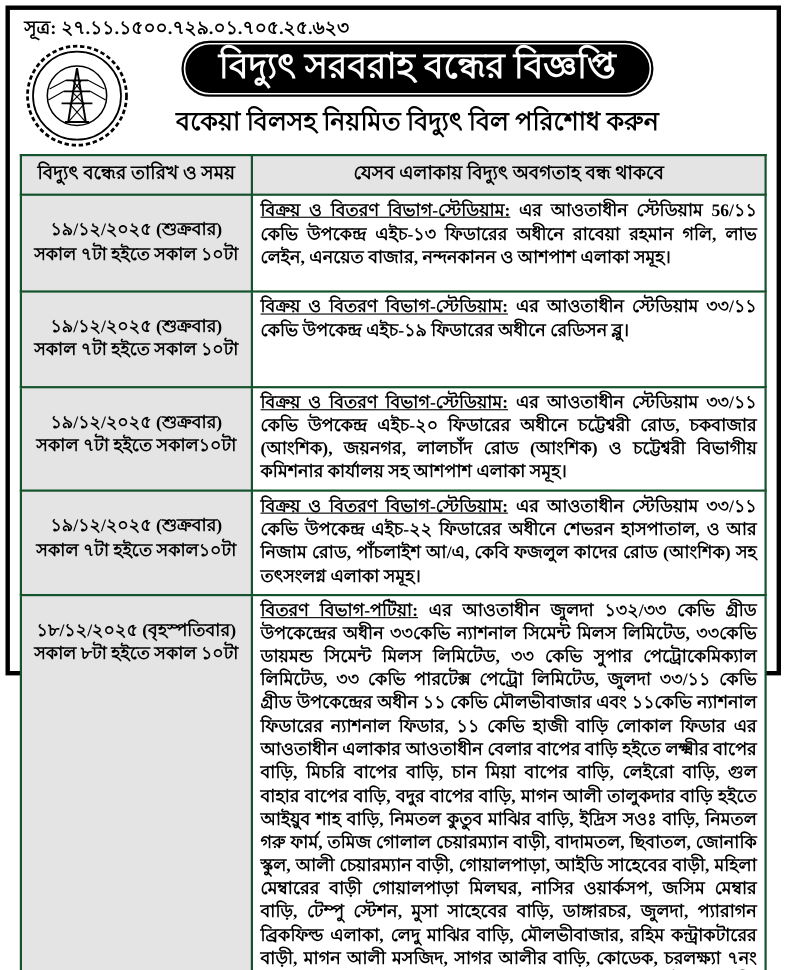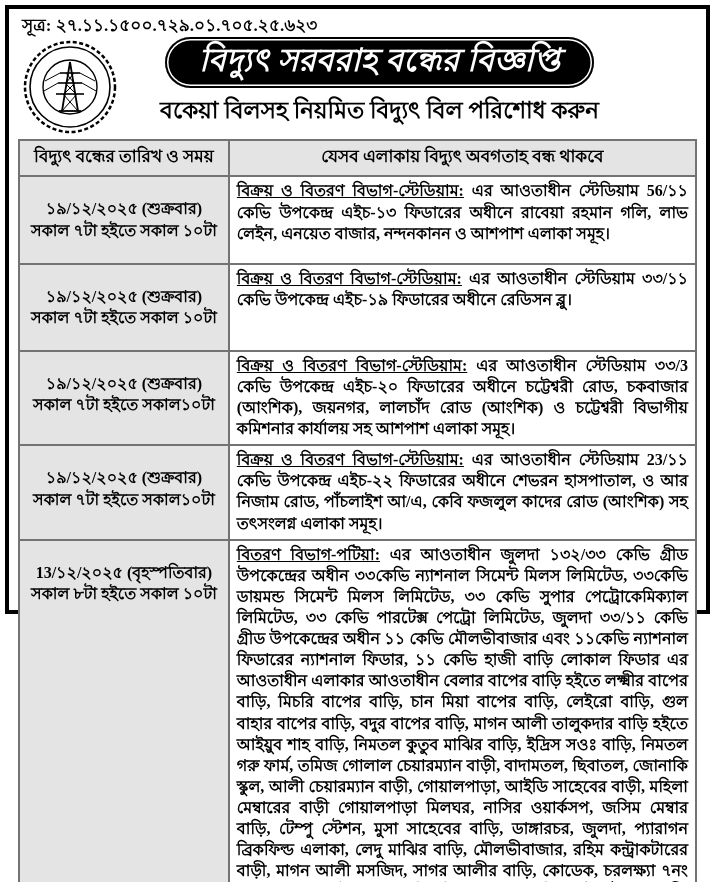--- a/index.html
+++ b/index.html
@@ -56,42 +56,41 @@
   .title-pill {
     background: #000;
     color: #fff;
     font-size: 32px;
     font-weight: bold;
     line-height: 1.15;
     padding: 5px 34px 9px 34px;
     border-radius: 32px;
     box-shadow: inset 0 0 0 2px #000, inset 0 0 0 3.5px #fff;
     white-space: nowrap;
-    font-style: italic;
   }
   .subtitle {
     font-size: 23px;
     font-weight: bold;
     margin-top: 4px;
     white-space: nowrap;
   }
   .intro {
     font-size: 18px;
     font-weight: bold;
     line-height: 1.28;
     text-align: justify;
     margin: 4px 2px 6px 2px;
   }
   table.notice {
     width: 100%;
     border-collapse: collapse;
     table-layout: fixed;
   }
   table.notice th, table.notice td {
-    border: 2px solid #737373;
+    border: 2px solid #14532d;
     box-sizing: border-box;
   }
   table.notice th {
     background: #e4e4e4;
     font-size: 17px;
     font-weight: bold;
     padding: 2px 4px 4px 4px;
     text-align: center;
   }
   col.c-date { width: 31%; }
@@ -184,32 +183,32 @@
             <div>১৯/১২/২০২৫ (শুক্রবার)</div>
             <div>সকাল ৭টা হইতে সকাল ১০টা</div>
           </td>
           <td class="cell-area"><span class="division-underline">বিক্রয় ও বিতরণ বিভাগ-স্টেডিয়াম:</span><span> এর আওতাধীন স্টেডিয়াম ৩৩/১১ কেভি উপকেন্দ্র এইচ-১৯ ফিডারের অধীনে রেডিসন ব্লু।</span></td>
         </tr>
         <tr>
           <td class="cell-date">
             <div>১৯/১২/২০২৫ (শুক্রবার)</div>
             <div>সকাল ৭টা হইতে সকাল১০টা</div>
           </td>
-          <td class="cell-area"><span class="division-underline">বিক্রয় ও বিতরণ বিভাগ-স্টেডিয়াম:</span><span> এর আওতাধীন স্টেডিয়াম ৩৩/3 কেভি উপকেন্দ্র এইচ-২০ ফিডারের অধীনে চট্টেশ্বরী রোড, চকবাজার (আংশিক), জয়নগর, লালচাঁদ রোড (আংশিক) ও চট্টেশ্বরী বিভাগীয় কমিশনার কার্যালয় সহ আশপাশ এলাকা সমূহ।</span></td>
+          <td class="cell-area"><span class="division-underline">বিক্রয় ও বিতরণ বিভাগ-স্টেডিয়াম:</span><span> এর আওতাধীন স্টেডিয়াম ৩৩/১১ কেভি উপকেন্দ্র এইচ-২০ ফিডারের অধীনে চট্টেশ্বরী রোড, চকবাজার (আংশিক), জয়নগর, লালচাঁদ রোড (আংশিক) ও চট্টেশ্বরী বিভাগীয় কমিশনার কার্যালয় সহ আশপাশ এলাকা সমূহ।</span></td>
         </tr>
         <tr>
           <td class="cell-date">
             <div>১৯/১২/২০২৫ (শুক্রবার)</div>
             <div>সকাল ৭টা হইতে সকাল১০টা</div>
           </td>
-          <td class="cell-area"><span class="division-underline">বিক্রয় ও বিতরণ বিভাগ-স্টেডিয়াম:</span><span> এর আওতাধীন স্টেডিয়াম 23/১১ কেভি উপকেন্দ্র এইচ-২২ ফিডারের অধীনে শেভরন হাসপাতাল, ও আর নিজাম রোড, পাঁচলাইশ আ/এ, কেবি ফজলুল কাদের রোড (আংশিক) সহ তৎসংলগ্ন এলাকা সমূহ।</span></td>
-        </tr>
-        <tr>
-          <td class="cell-date">
-            <div>13/১২/২০২৫ (বৃহস্পতিবার)</div>
+          <td class="cell-area"><span class="division-underline">বিক্রয় ও বিতরণ বিভাগ-স্টেডিয়াম:</span><span> এর আওতাধীন স্টেডিয়াম ৩৩/১১ কেভি উপকেন্দ্র এইচ-২২ ফিডারের অধীনে শেভরন হাসপাতাল, ও আর নিজাম রোড, পাঁচলাইশ আ/এ, কেবি ফজলুল কাদের রোড (আংশিক) সহ তৎসংলগ্ন এলাকা সমূহ।</span></td>
+        </tr>
+        <tr>
+          <td class="cell-date">
+            <div>১৮/১২/২০২৫ (বৃহস্পতিবার)</div>
             <div>সকাল ৮টা হইতে সকাল ১০টা</div>
           </td>
           <td class="cell-area"><span class="division-underline">বিতরণ বিভাগ-পটিয়া:</span><span> এর আওতাধীন জুলদা ১৩২/৩৩ কেভি গ্রীড উপকেন্দ্রের অধীন ৩৩কেভি ন্যাশনাল সিমেন্ট মিলস লিমিটেড, ৩৩কেভি ডায়মন্ড সিমেন্ট মিলস লিমিটেড, ৩৩ কেভি সুপার পেট্রোকেমিক্যাল লিমিটেড, ৩৩ কেভি পারটেক্স পেট্রো লিমিটেড, জুলদা ৩৩/১১ কেভি গ্রীড উপকেন্দ্রের অধীন ১১ কেভি মৌলভীবাজার এবং ১১কেভি ন্যাশনাল ফিডারের ন্যাশনাল ফিডার, ১১ কেভি হাজী বাড়ি লোকাল ফিডার এর আওতাধীন এলাকার আওতাধীন বেলার বাপের বাড়ি হইতে লক্ষ্মীর বাপের বাড়ি, মিচরি বাপের বাড়ি, চান মিয়া বাপের বাড়ি, লেইরো বাড়ি, গুল বাহার বাপের বাড়ি, বদুর বাপের বাড়ি, মাগন আলী তালুকদার বাড়ি হইতে আইয়ুব শাহ বাড়ি, নিমতল কুতুব মাঝির বাড়ি, ইদ্রিস সওঃ বাড়ি, নিমতল গরু ফার্ম, তমিজ গোলাল চেয়ারম্যান বাড়ী, বাদামতল, ছিবাতল, জোনাকি স্কুল, আলী চেয়ারম্যান বাড়ী, গোয়ালপাড়া, আইডি সাহেবের বাড়ী, মহিলা মেম্বারের বাড়ী গোয়ালপাড়া মিলঘর, নাসির ওয়ার্কসপ, জসিম মেম্বার বাড়ি, টেম্পু স্টেশন, মুসা সাহেবের বাড়ি, ডাঙ্গারচর, জুলদা, প্যারাগন ব্রিকফিল্ড এলাকা, লেদু মাঝির বাড়ি, মৌলভীবাজার, রহিম কন্ট্রাকটারের বাড়ী, মাগন আলী মসজিদ, সাগর আলীর বাড়ি, কোডেক, চরলক্ষ্যা ৭নং এবং ৮নং ওয়ার্ড, প্যারাগন ব্রিকফিল্ড এলাকা, রহিম কন্ট্রাকটারের বাড়ী, সাগর আলীর বাড়ি, কোডেক, ও জসিম মেম্বার এর এলাকা এর আশপাশ এলাকা।</span></td>
         </tr>
       </tbody>
     </table>
 
   </div>
 </div>
 

